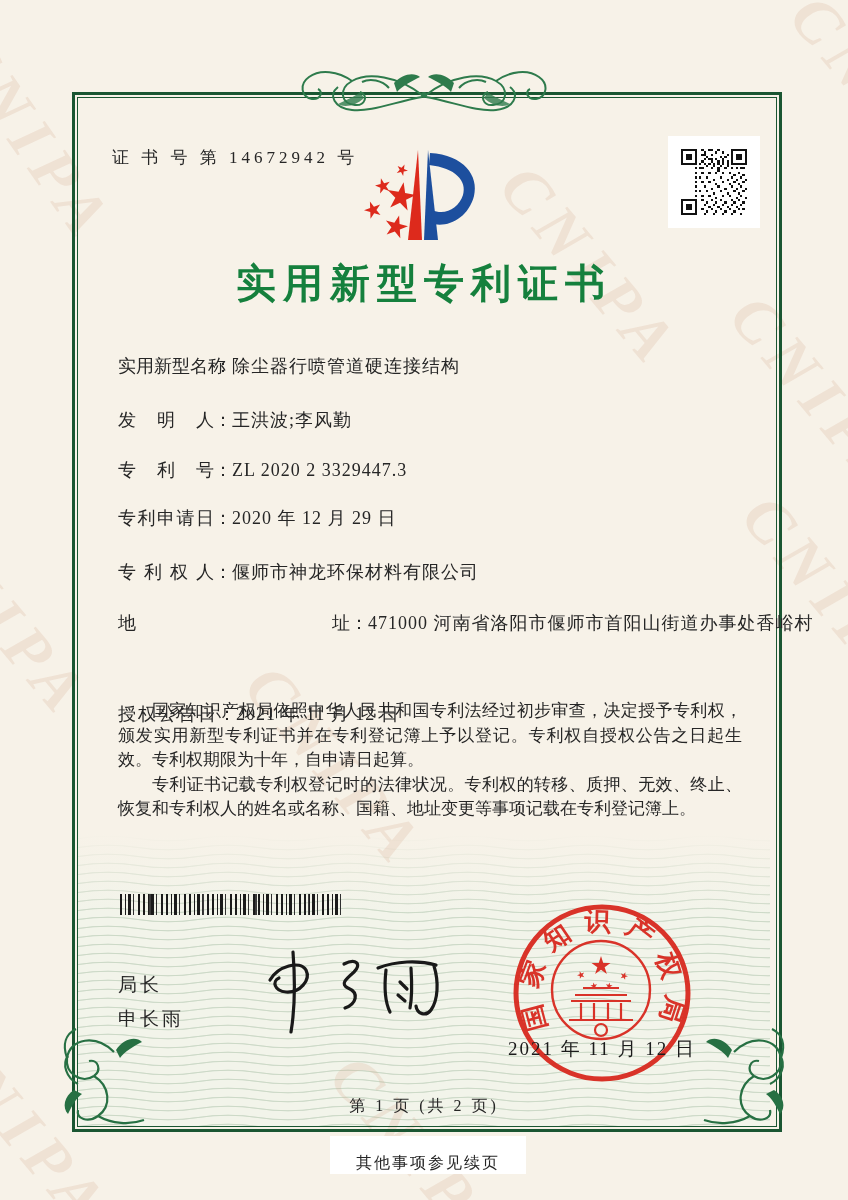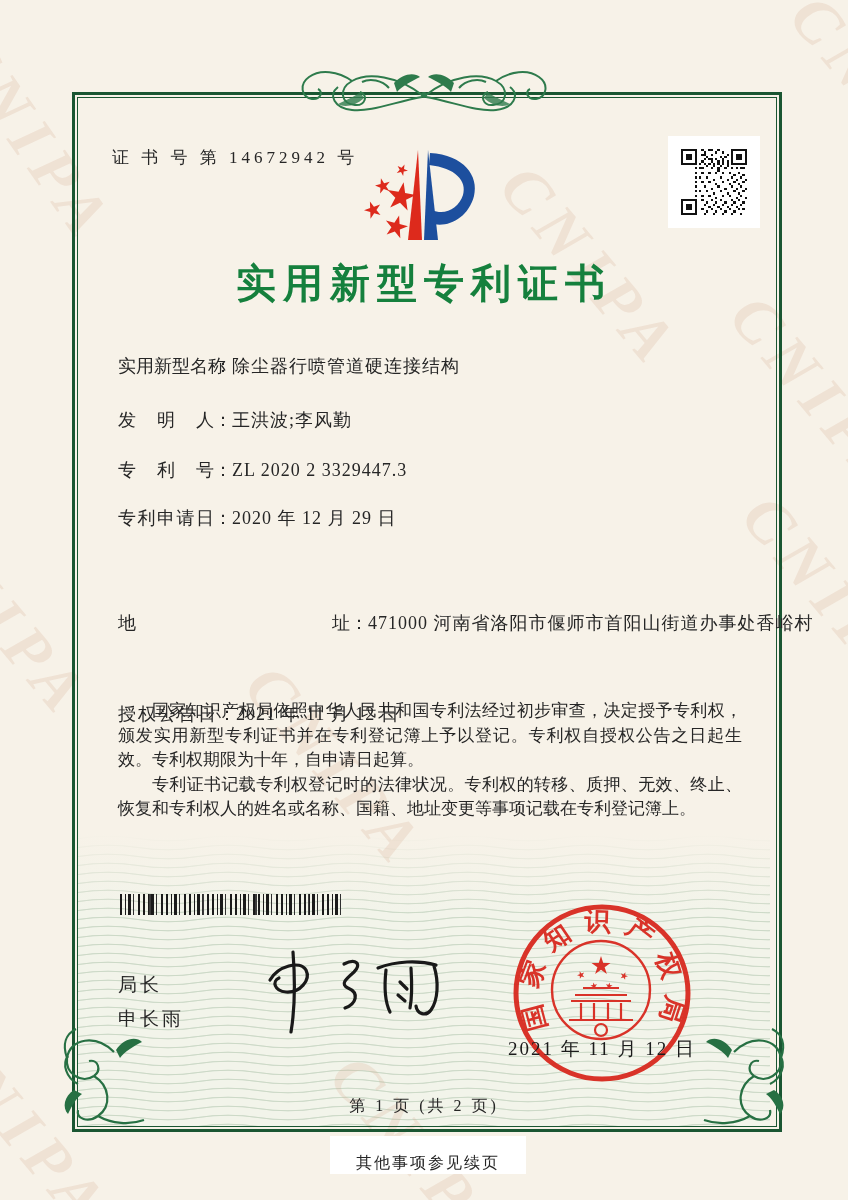--- a/index.html
+++ b/index.html
@@ -173,20 +173,23 @@
   </div>
   <div class="field-row" style="top:408px">
     <span class="lbl">发明人</span><span class="colon">：</span><span class="val">王洪波;李风勤</span>
   </div>
   <div class="field-row" style="top:458px">
     <span class="lbl">专利号</span><span class="colon">：</span><span class="val">ZL 2020 2 3329447.3</span>
   </div>
   <div class="field-row" style="top:506px">
     <span class="lbl">专利申请日</span><span class="colon">：</span><span class="val">2020 年 12 月 29 日</span>
   </div>
+  <div class="field-row" style="top:560px">
+    <span class="lbl">专利权人</span><span class="colon">：</span><span class="val">偃师市神龙环保材料有限公司</span>
+  </div>
   <div class="field-row" style="top:611px">
     <span class="lbl lbl-wide">地址</span><span class="colon">：</span><span class="val">471000 河南省洛阳市偃师市首阳山街道办事处香峪村</span>
   </div>
   <div class="field-row" style="top:702px">
     <span class="lbl lbl-auto">授权公告日</span><span class="colon">：</span><span class="val">2021 年 11 月 12 日</span>
   </div>
 
   <div class="paras">
     <p>国家知识产权局依照中华人民共和国专利法经过初步审查，决定授予专利权，颁发实用新型专利证书并在专利登记簿上予以登记。专利权自授权公告之日起生效。专利权期限为十年，自申请日起算。</p>
     <p>专利证书记载专利权登记时的法律状况。专利权的转移、质押、无效、终止、恢复和专利权人的姓名或名称、国籍、地址变更等事项记载在专利登记簿上。</p>

